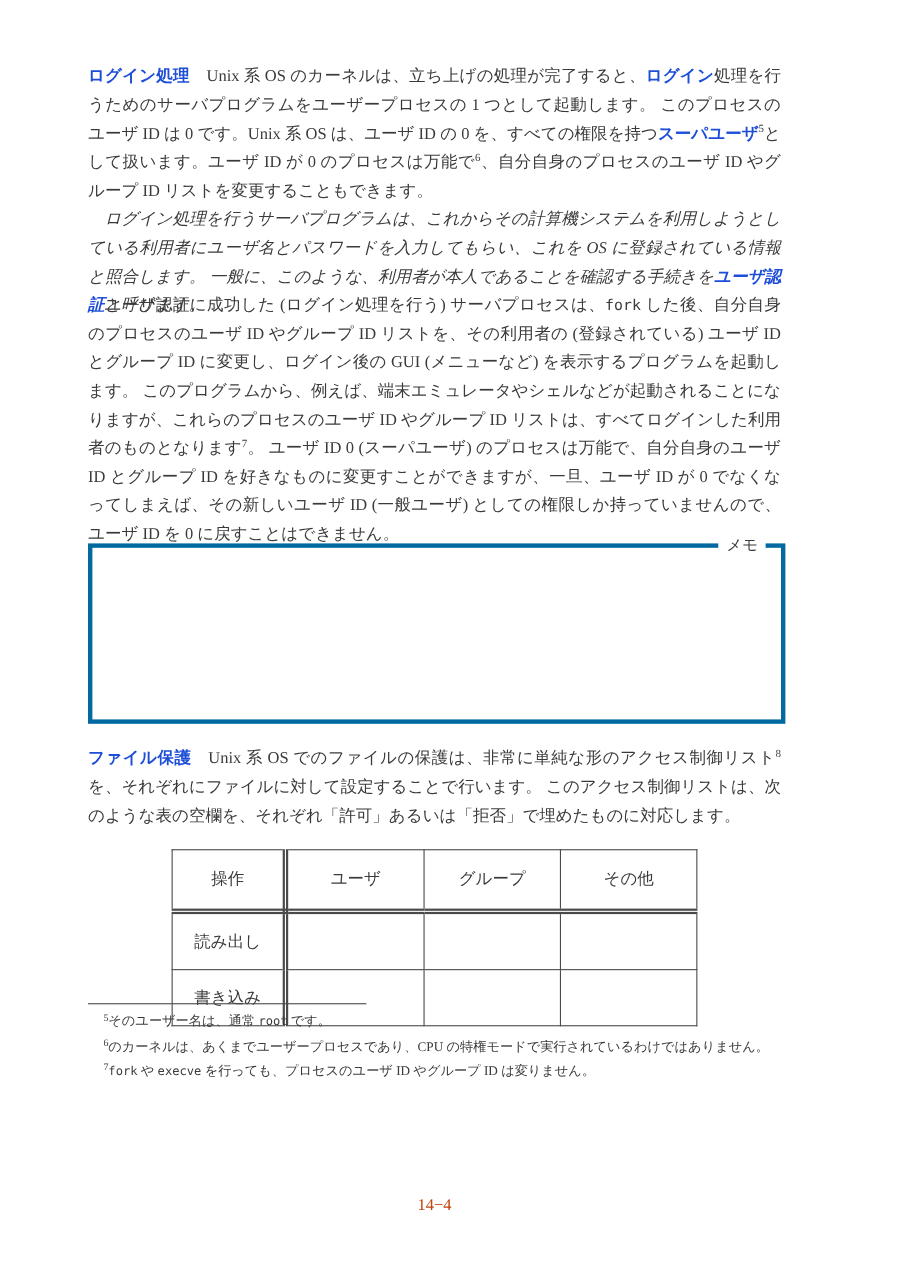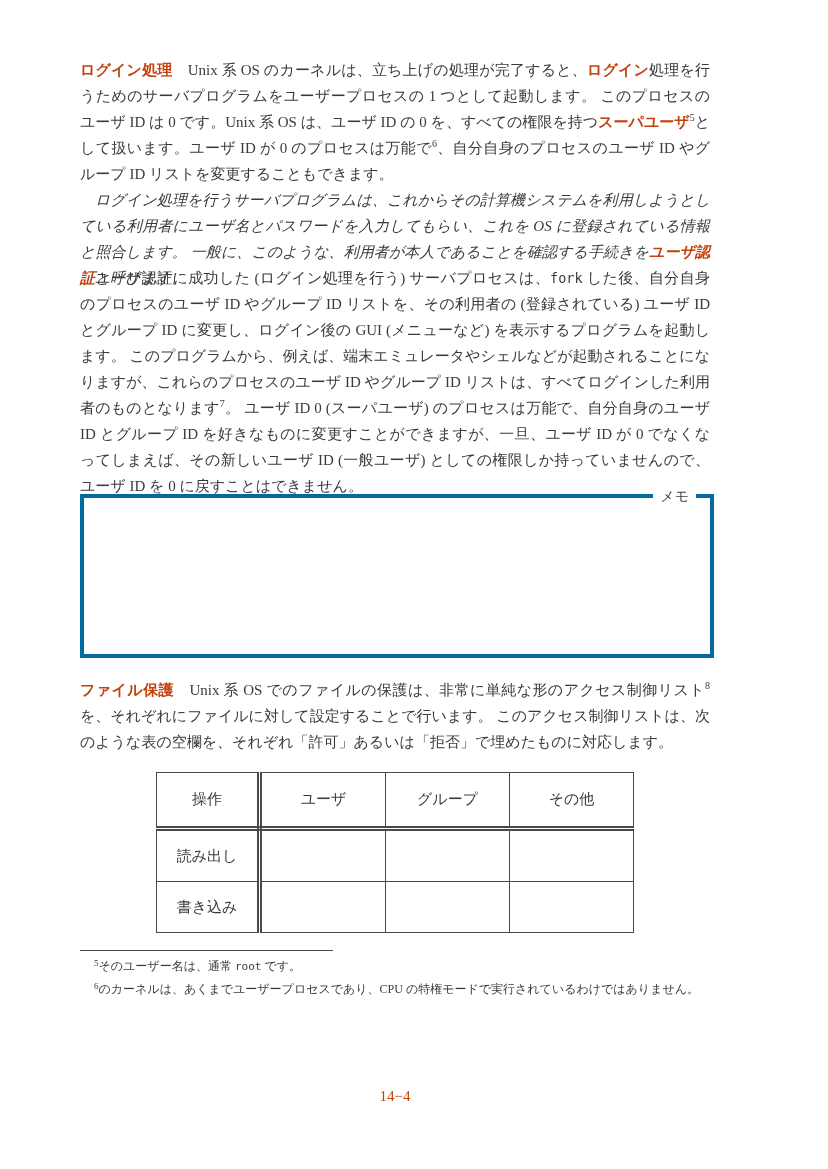--- a/index.html
+++ b/index.html
@@ -21,21 +21,21 @@
     margin: 0;
     font-size: 15px;
     line-height: 26px;
     text-align: justify;
     color: #3a3a3a;
   }
   .indent { text-indent: 15px; }
   .b {
     font-weight: bold;
     font-family: "Liberation Sans", "DejaVu Sans", sans-serif;
-    color: #c2410c;
+    color: #1d4ed8;
   }
   .m {
     font-family: "DejaVu Sans Mono", "Liberation Mono", monospace;
     font-size: 13.5px;
   }
   sup.s {
     font-size: 10px;
     line-height: 0;
     vertical-align: baseline;
     position: relative;
@@ -79,21 +79,21 @@
   }
   table.acl thead th { height: 29px; }
   table.acl tbody th, table.acl tbody td { height: 26px; }
   table.acl th.c-op, table.acl td.c-op { width: 76px; }
   table.acl .c-user, table.acl .c-group, table.acl .c-other { width: 99px; }
   table.acl thead th { border-bottom: 5px double #4a4a4a; }
   table.acl th:first-child, table.acl td:first-child { border-right: 5px double #4a4a4a; }
   
   .footnotes {
     position: absolute;
-    left: 80px; top: 950px;
+    left: 80px; top: 912px;
     width: 630px;
   }
   .fnrule {
     width: 253px;
     border-top: 1.5px solid #4a4a4a;
     margin-bottom: 6px;
   }
   .footnote {
     margin: 0 0 4px 0;
     font-size: 12px;
@@ -154,17 +154,18 @@
           <td class="c-other"></td>
         </tr>
       </tbody>
     </table>
   </div>
 
   <div class="footnotes">
     <div class="fnrule"></div>
     <p class="footnote"><sup class="s">5</sup><span>そのユーザー名は、通常 </span><span class="m">root</span><span> です。</span></p>
     <p class="footnote"><sup class="s">6</sup><span>のカーネルは、あくまでユーザープロセスであり、CPU の特権モードで実行されているわけではありません。</span></p>
+    <p class="footnote"><sup class="s">7</sup><span class="m">fork</span><span> や </span><span class="m">execve</span><span> を行っても、プロセスのユーザ ID やグループ ID は変りません。</span></p>
   </div>
 
   <div class="pageno">14−4</div>
 
 </div>
 
 </body></html>

